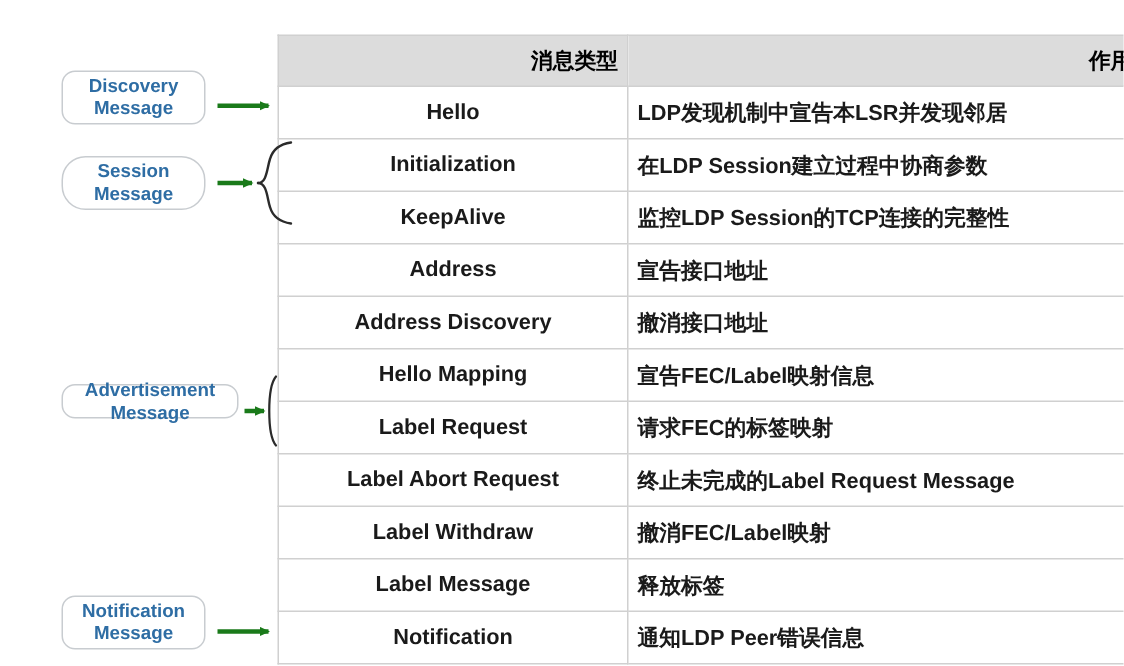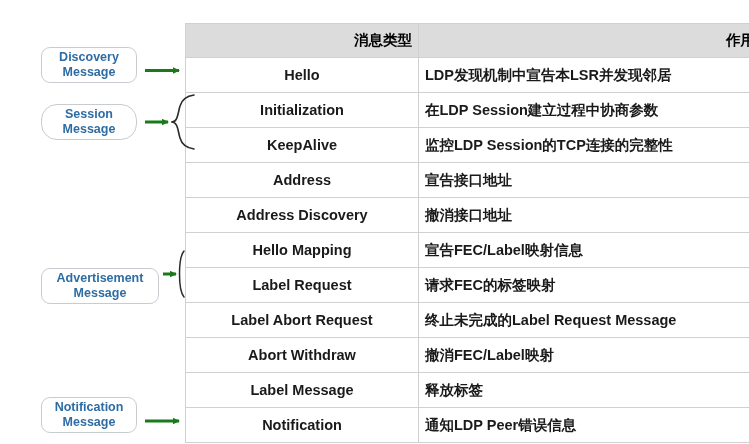--- a/index.html
+++ b/index.html
@@ -70,21 +70,21 @@
     display: flex;
     flex-direction: column;
     align-items: center;
     justify-content: center;
     box-shadow: 0 0 0 0 rgba(0,0,0,0);
   }
   .tag-box span { display: block; white-space: nowrap; }
 
   #tag-discovery     { left: 41px;  top: 47px;  width: 96px; height: 36px; }
   #tag-session       { left: 41px;  top: 104px; width: 96px; height: 36px; border-radius: 16px; }
-  #tag-advertisement { left: 41px;  top: 256px; width: 118px; height: 36px; margin-top: 12px; }
+  #tag-advertisement { left: 41px;  top: 256px; width: 118px; height: 23px; }
   #tag-notification  { left: 41px;  top: 397px; width: 96px; height: 36px; }
 
   
   #overlay {
     position: absolute;
     left: 0; top: 0;
     width: 749px;
     height: 444px;
     pointer-events: none;
   }
@@ -128,21 +128,21 @@
         </tr>
         <tr>
           <td class="col-type">Label Request</td>
           <td class="col-role">请求FEC的标签映射</td>
         </tr>
         <tr>
           <td class="col-type">Label Abort Request</td>
           <td class="col-role">终止未完成的Label Request Message</td>
         </tr>
         <tr>
-          <td class="col-type">Abort Withdraw</td>
+          <td class="col-type">Label Withdraw</td>
           <td class="col-role">撤消FEC/Label映射</td>
         </tr>
         <tr>
           <td class="col-type">Label Message</td>
           <td class="col-role">释放标签</td>
         </tr>
         <tr>
           <td class="col-type">Notification</td>
           <td class="col-role">通知LDP Peer错误信息</td>
         </tr>

